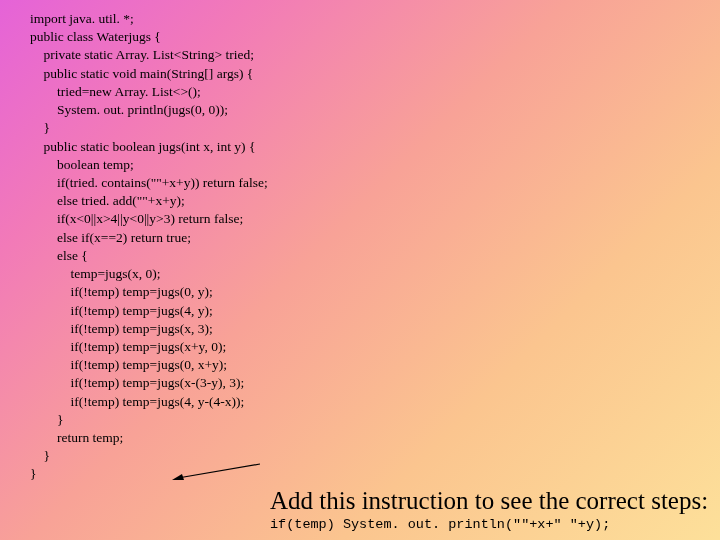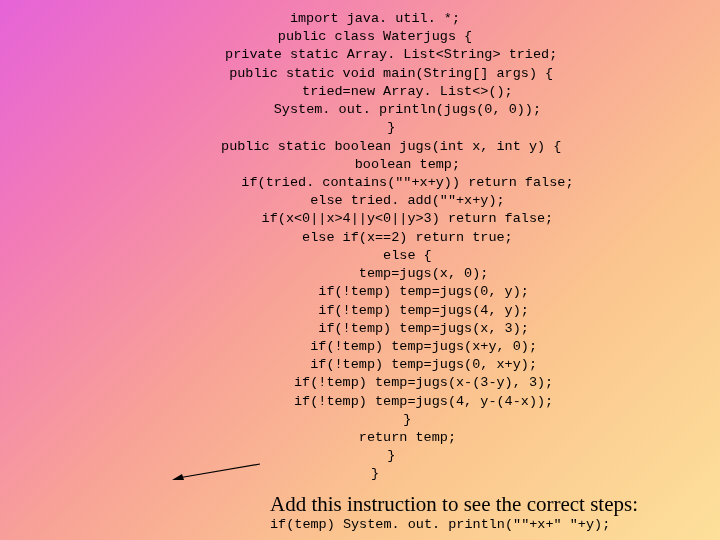--- a/index.html
+++ b/index.html
@@ -9,30 +9,29 @@
     background: linear-gradient(135deg, #e563d8 0%, #f27ab8 20%, #f8a297 45%, #fbc58f 70%, #fde09a 100%);
     font-family: "Courier New", monospace;
     font-size: 13.5px;
     line-height: 1.35;
     padding: 10px 0 0 30px;
     color: #000;
     position: relative;
     overflow: hidden;
   }
   pre {
-    font-family: Liberation Mono, monospace;
+    font-family: Liberation Serif, serif;
     white-space: pre;
-    text-align: center;
   }
   .annotation {
     position: absolute;
     bottom: 22px;
     left: 270px;
     font-family: "Times New Roman", serif;
-    font-size: 21px;
+    font-size: 25px;
   }
   .annotation-code {
     position: absolute;
     bottom: 6px;
     left: 270px;
     font-family: "Courier New", monospace;
     font-size: 13.5px;
   }
   .arrow {
     position: absolute;

